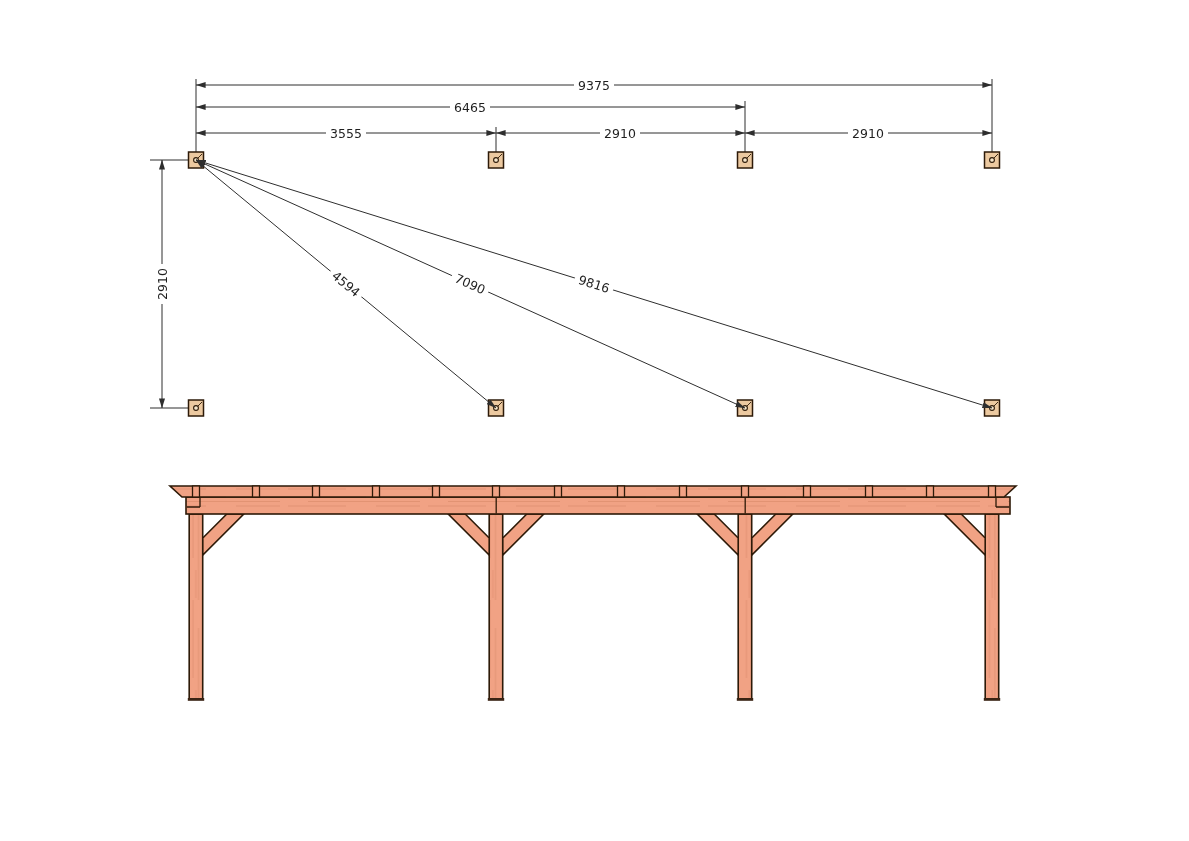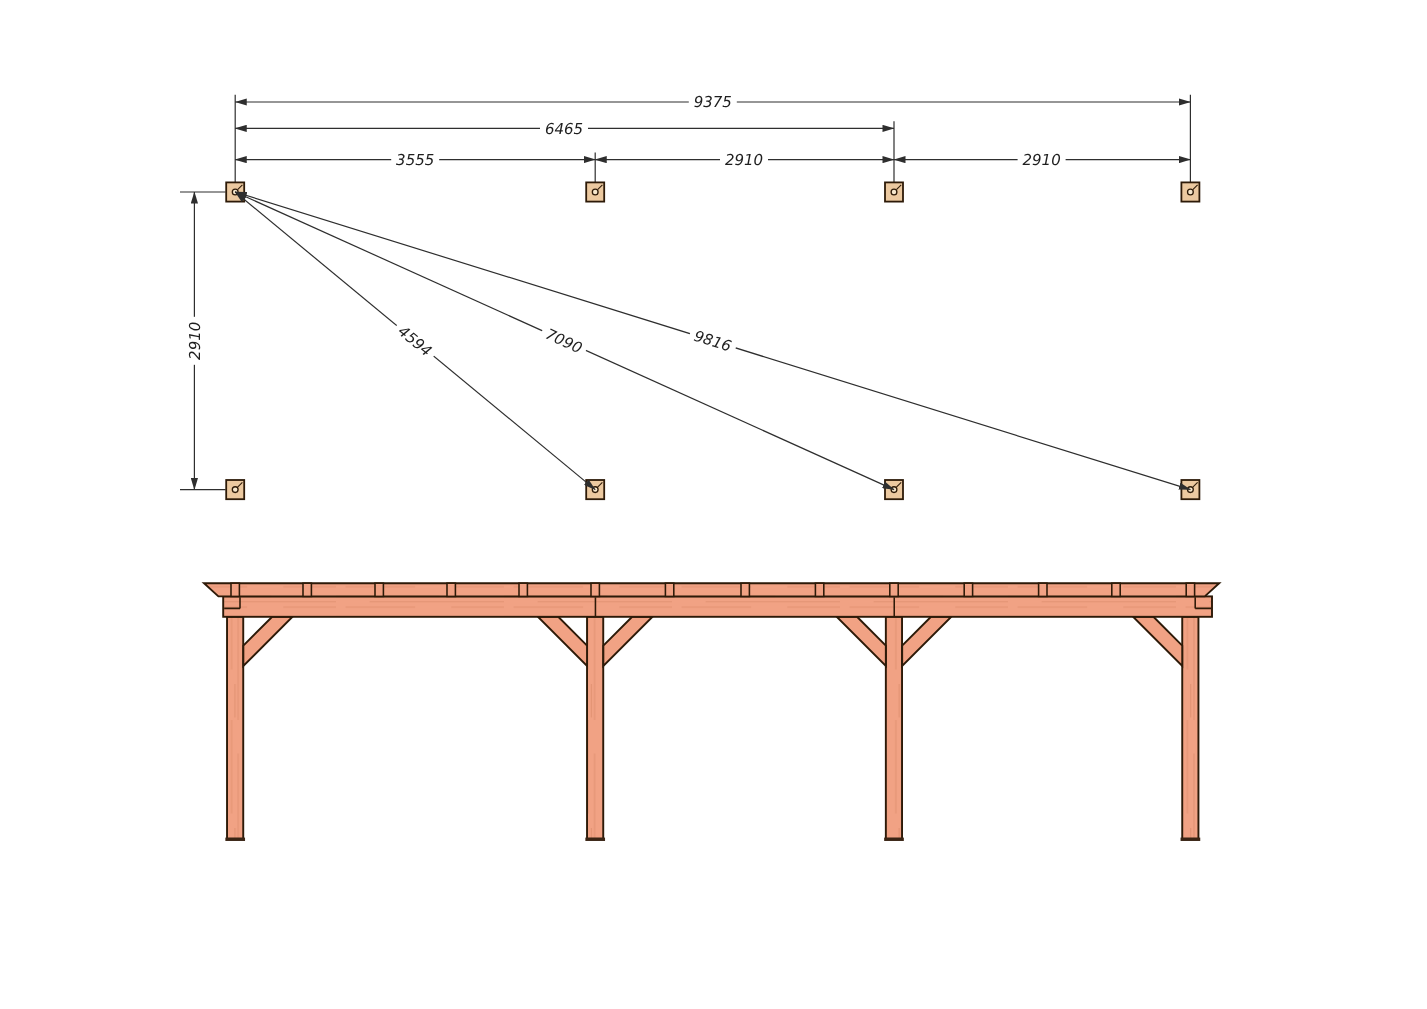--- a/index.html
+++ b/index.html
@@ -1,16 +1,16 @@
 <!DOCTYPE html>
 <html><head>
 <meta charset="utf-8">
 <style>
   html,body{margin:0;padding:0;background:#ffffff;}
-  .canvas{position:relative;width:1189px;height:841px;background:#c4b5fd;overflow:hidden;font-style:italic;}
+  .canvas{position:relative;width:1189px;height:841px;background:#c4b5fd;overflow:hidden;}
   svg{display:block;}
   .dim-line{stroke:#2e2e2e;stroke-width:1;fill:none;}
   .ext-line{stroke:#2e2e2e;stroke-width:1;fill:none;}
   .dim-text{font-family:"DejaVu Sans","Liberation Sans",sans-serif;font-size:12.5px;fill:#1f1f1f;}
   .label-bg{fill:#ffffff;}
   .wood{fill:url(#grainH);stroke:#2d1a08;stroke-width:1.6;}
   .wood-v{fill:url(#grainV);stroke:#2d1a08;stroke-width:1.6;}
   .wood-plain{fill:#f1a284;stroke:#2d1a08;stroke-width:1.6;}
   .wood-mark{fill:#f1a284;stroke:#2d1a08;stroke-width:1.3;}
   .joint{stroke:#2d1a08;stroke-width:1.3;fill:none;}

